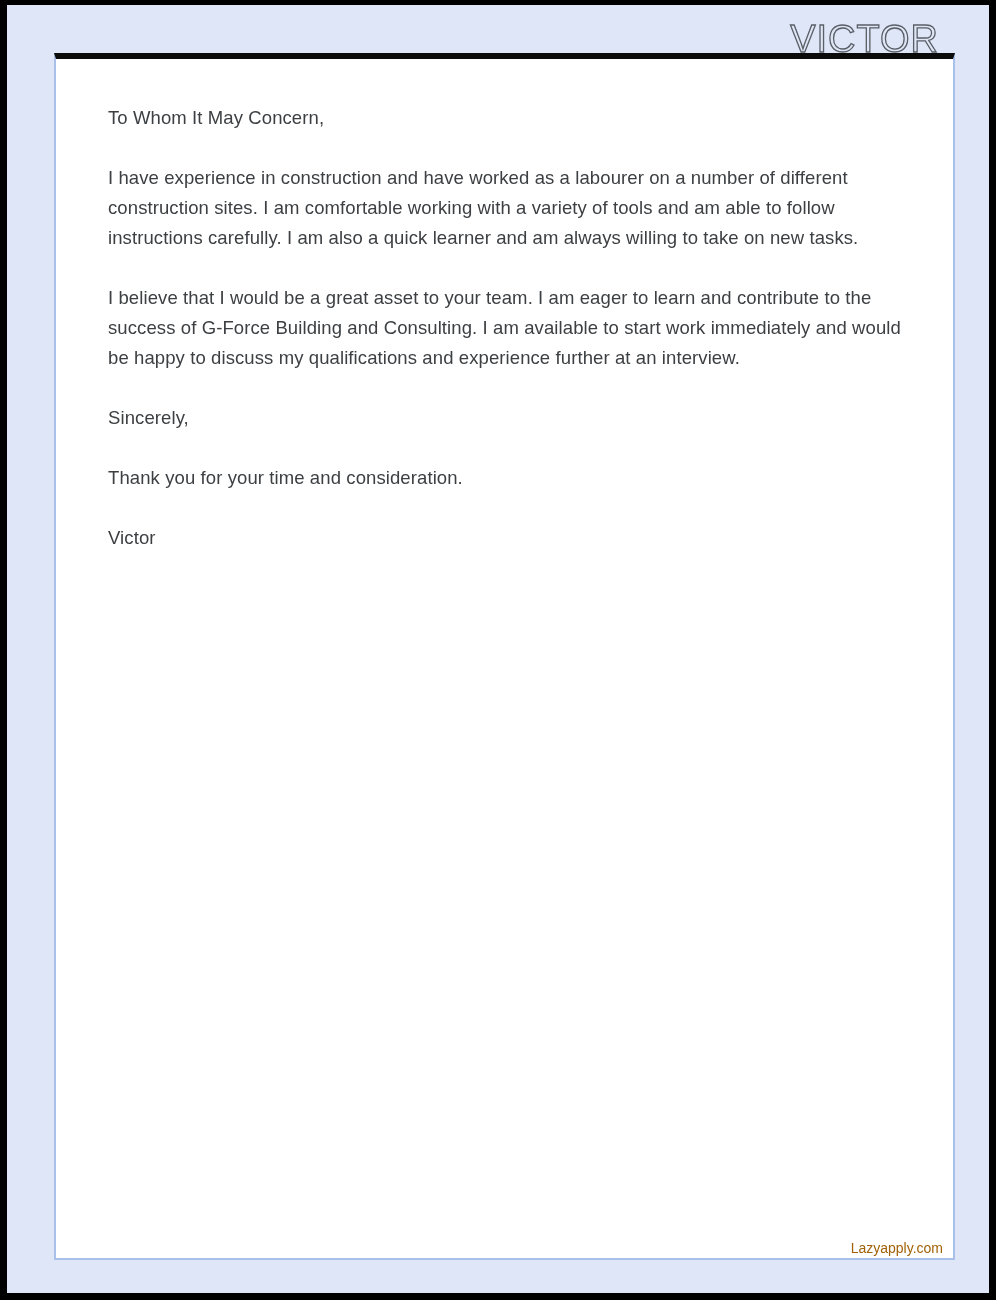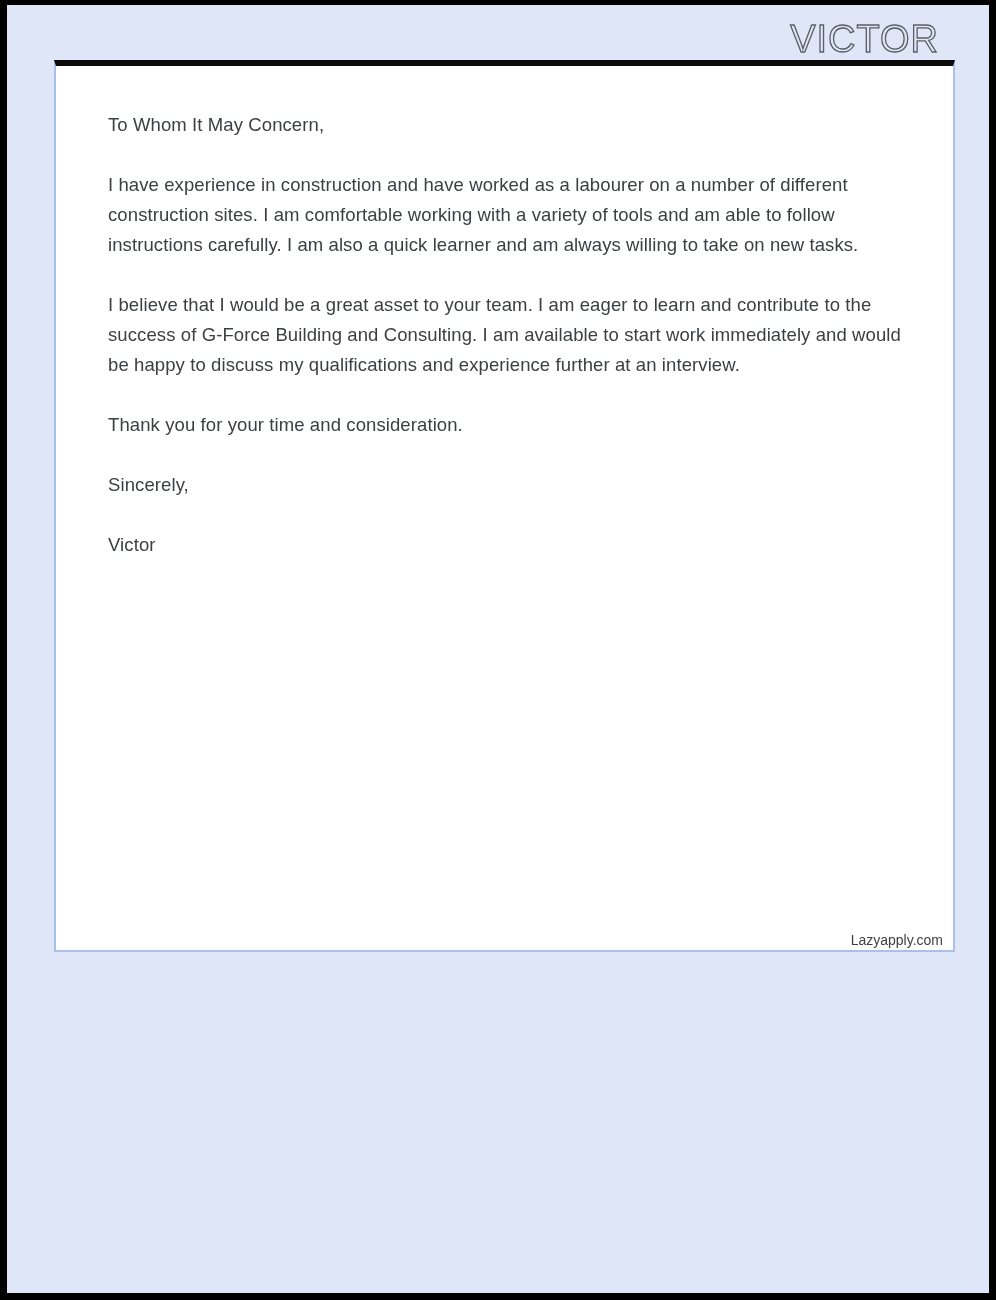--- a/index.html
+++ b/index.html
@@ -28,23 +28,23 @@
     width: 160px;
     height: 46px;
   }
   .brand svg text {
     font-family: "Liberation Sans", "DejaVu Sans", sans-serif;
     font-weight: 500;
   }
   .doc {
     position: absolute;
     left: 47px;
-    top: 55px;
+    top: 48px;
     width: 901px;
-    height: 892px;
+    height: 1207px;
     box-sizing: border-box;
     background: #ffffff;
     border-top: 6px solid #0b0b0b;
     border-left: 2px solid #a9c0ea;
     border-right: 2px solid #a9c0ea;
     border-bottom: 2px solid #a9c0ea;
   }
   .doc-content {
     padding: 44px 52px 0 52px;
     color: #3d4043;
@@ -59,21 +59,21 @@
   p.letter-date {
     margin-top: -20px;   
     color: #2196f3;
   }
   .watermark {
     position: absolute;
     right: 10px;
     bottom: 2px;
     font-size: 14px;
     line-height: 16px;
-    color: #404040;
+    color: #a16207;
     font-weight: 400;
   }
 </style>
 </head>
 <body>
 
 <div class="page">
 
   <div class="brand">
     <svg width="160" height="46" viewBox="0 0 160 46">
@@ -85,23 +85,23 @@
     <div class="doc-content">
 
       <p>To Whom It May Concern,</p>
 
 
       <p>I have experience in construction and have worked as a labourer on a number of different construction sites. I am comfortable working with a variety of tools and am able to follow instructions carefully. I am also a quick learner and am always willing to take on new tasks.</p>
 
 
       <p>I believe that I would be a great asset to your team. I am eager to learn and contribute to the success of G-Force Building and Consulting. I am available to start work immediately and would be happy to discuss my qualifications and experience further at an interview.</p>
 
+      <p>Sincerely,</p>
+
       <p>Thank you for your time and consideration.</p>
-
-      <p>Sincerely,</p>
 
       <p>Victor</p>
 
 
     </div>
 
     <div class="watermark">Lazyapply.com</div>
   </div>
 
 </div>

